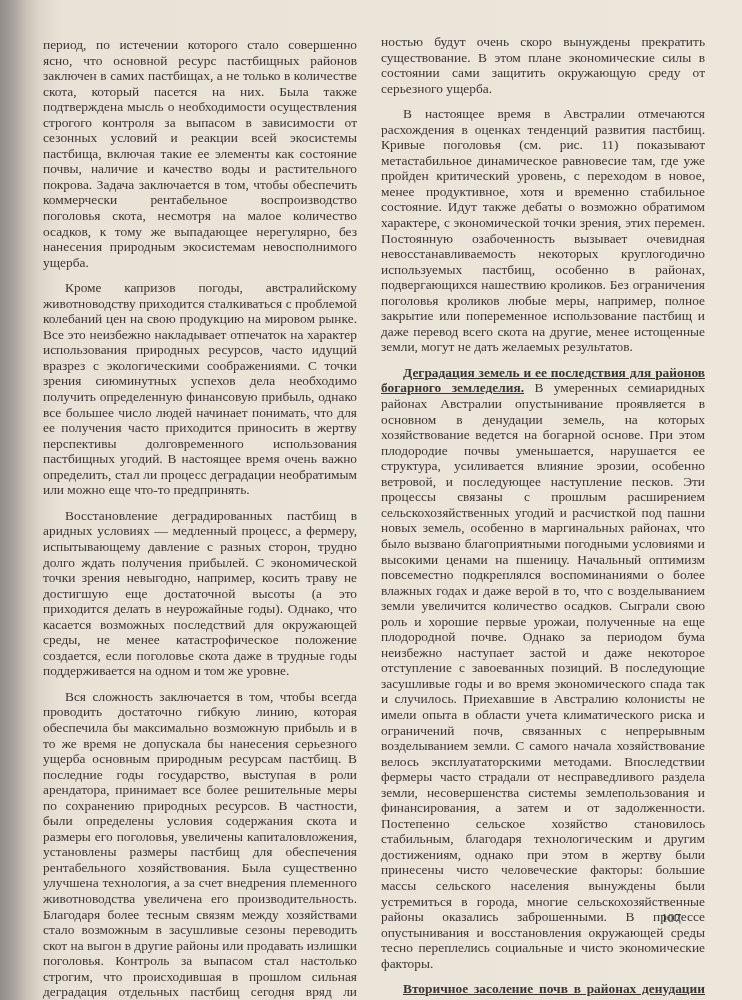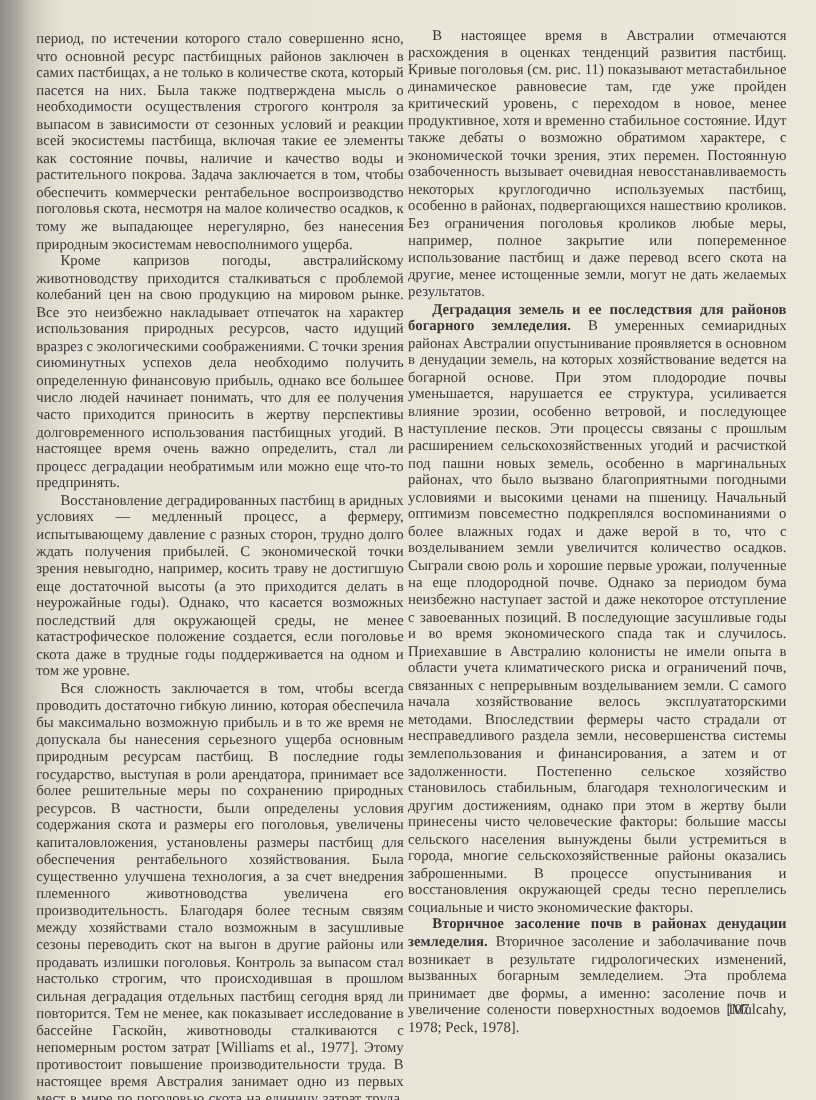--- a/index.html
+++ b/index.html
@@ -17,41 +17,42 @@
     .column {
       position: absolute;
       top: 27px;
       font-size: 13.4px;
       line-height: 15.55px;
       text-align: justify;
       hyphens: manual;
     }
     .col-left { left: 33px; width: 334px; }
     .col-right { left: 371px; width: 344px; top: 24px; }
-    .column p { margin: 0; text-indent: 0; }
+    .column p { margin: 10px; text-indent: 0; }
     .column p.indent { text-indent: 22px; }
-    .bold { font-weight: bold; }
+    .bold { font-weight: bold; text-decoration: underline; }
     .page-number {
       position: absolute; left: 661px; top: 910px;
       font-size: 13.5px; color: #3a3636;
     }
   </style>
 </head>
 <body>
 
 <div class="page">
 
   <div class="column col-left">
     <p>период, по истечении которого стало совершенно ясно, что основной ресурс пастбищных районов заключен в самих пастбищах, а не только в количестве скота, который пасется на них. Была также подтверждена мысль о необходимости осуществления строгого контроля за выпасом в зависимости от сезонных условий и реакции всей экосистемы пастбища, включая такие ее элементы как состояние почвы, наличие и качество воды и растительного покрова. Задача заключается в том, чтобы обеспечить коммерчески рентабельное воспроизводство поголовья скота, несмотря на малое количество осадков, к тому же выпадающее нерегулярно, без нанесения природным экосистемам невосполнимого ущерба.</p>
     <p class="indent">Кроме капризов погоды, австралийскому животноводству приходится сталкиваться с проблемой колебаний цен на свою продукцию на мировом рынке. Все это неизбежно накладывает отпечаток на характер использования природных ресурсов, часто идущий вразрез с экологическими соображениями. С точки зрения сиюминутных успехов дела необходимо получить определенную финансовую прибыль, однако все большее число людей начинает понимать, что для ее получения часто приходится приносить в жертву перспективы долговременного использования пастбищных угодий. В настоящее время очень важно определить, стал ли процесс деградации необратимым или можно еще что-то предпринять.</p>
     <p class="indent">Восстановление деградированных пастбищ в аридных условиях — медленный процесс, а фермеру, испытывающему давление с разных сторон, трудно долго ждать получения прибылей. С экономической точки зрения невыгодно, например, косить траву не достигшую еще достаточной высоты (а это приходится делать в неурожайные годы). Однако, что касается возможных последствий для окружающей среды, не менее катастрофическое положение создается, если поголовье скота даже в трудные годы поддерживается на одном и том же уровне.</p>
     <p class="indent">Вся сложность заключается в том, чтобы всегда проводить достаточно гибкую линию, которая обеспечила бы максимально возможную прибыль и в то же время не допускала бы нанесения серьезного ущерба основным природным ресурсам пастбищ. В последние годы государство, выступая в роли арендатора, принимает все более решительные меры по сохранению природных ресурсов. В частности, были определены условия содержания скота и размеры его поголовья, увеличены капиталовложения, установлены размеры пастбищ для обеспечения рентабельного хозяйствования. Была существенно улучшена технология, а за счет внедрения племенного животноводства увеличена его производительность. Благодаря более тесным связям между хозяйствами стало возможным в засушливые сезоны переводить скот на выгон в другие районы или продавать излишки поголовья. Контроль за выпасом стал настолько строгим, что происходившая в прошлом сильная деградация отдельных пастбищ сегодня вряд ли повторится. Тем не менее, как показывает исследование в бассейне Гаскойн, животноводы сталкиваются с непомерным ростом затрат [Williams et al., 1977]. Этому противостоит повышение производительности труда. В настоящее время Австралия занимает одно из первых мест в мире по поголовью скота на единицу затрат труда. И все же следует вновь подчеркнуть на примере Гаскойн, что хозяйства с большими издержками и малой производитель-</p>
   </div>
 
   <div class="column col-right">
+    <p><span>ностью будут очень скоро вынуждены прекратить существование. В этом плане экономические силы в состоянии сами защитить окружающую среду от серьезного ущерба.</span></p>
     <p class="indent"><span>В настоящее время в Австралии отмечаются расхождения в оценках тенденций развития пастбищ. Кривые поголовья (см. рис. 11) показывают метастабильное динамическое равновесие там, где уже пройден критический уровень, с переходом в новое, менее продуктивное, хотя и временно стабильное состояние. Идут также дебаты о возможно обратимом характере, с экономической точки зрения, этих перемен. Постоянную озабоченность вызывает очевидная невосстанавливаемость некоторых круглогодично используемых пастбищ, особенно в районах, подвергающихся нашествию кроликов. Без ограничения поголовья кроликов любые меры, например, полное закрытие или попеременное использование пастбищ и даже перевод всего скота на другие, менее истощенные земли, могут не дать желаемых результатов.</span></p>
     <p class="indent"><span class="bold">Деградация земель и ее последствия для районов богарного земледелия.</span><span> В умеренных семиаридных районах Австралии опустынивание проявляется в основном в денудации земель, на которых хозяйствование ведется на богарной основе. При этом плодородие почвы уменьшается, нарушается ее структура, усиливается влияние эрозии, особенно ветровой, и последующее наступление песков. Эти процессы связаны с прошлым расширением сельскохозяйственных угодий и расчисткой под пашни новых земель, особенно в маргинальных районах, что было вызвано благоприятными погодными условиями и высокими ценами на пшеницу. Начальный оптимизм повсеместно подкреплялся воспоминаниями о более влажных годах и даже верой в то, что с возделыванием земли увеличится количество осадков. Сыграли свою роль и хорошие первые урожаи, полученные на еще плодородной почве. Однако за периодом бума неизбежно наступает застой и даже некоторое отступление с завоеванных позиций. В последующие засушливые годы и во время экономического спада так и случилось. Приехавшие в Австралию колонисты не имели опыта в области учета климатического риска и ограничений почв, связанных с непрерывным возделыванием земли. С самого начала хозяйствование велось эксплуататорскими методами. Впоследствии фермеры часто страдали от несправедливого раздела земли, несовершенства системы землепользования и финансирования, а затем и от задолженности. Постепенно сельское хозяйство становилось стабильным, благодаря технологическим и другим достижениям, однако при этом в жертву были принесены чисто человеческие факторы: большие массы сельского населения вынуждены были устремиться в города, многие сельскохозяйственные районы оказались заброшенными. В процессе опустынивания и восстановления окружающей среды тесно переплелись социальные и чисто экономические факторы.</span></p>
     <p class="indent"><span class="bold">Вторичное засоление почв в районах денудации земледелия.</span><span> Вторичное засоление и заболачивание почв возникает в результате гидрологических изменений, вызванных богарным земледелием. Эта проблема принимает две формы, а именно: засоление почв и увеличение солености поверхностных водоемов [Mulcahy, 1978; Peck, 1978].</span></p>
 
   </div>
 
   <div class="page-number">107</div>
 </div>
 
 </body></html>

